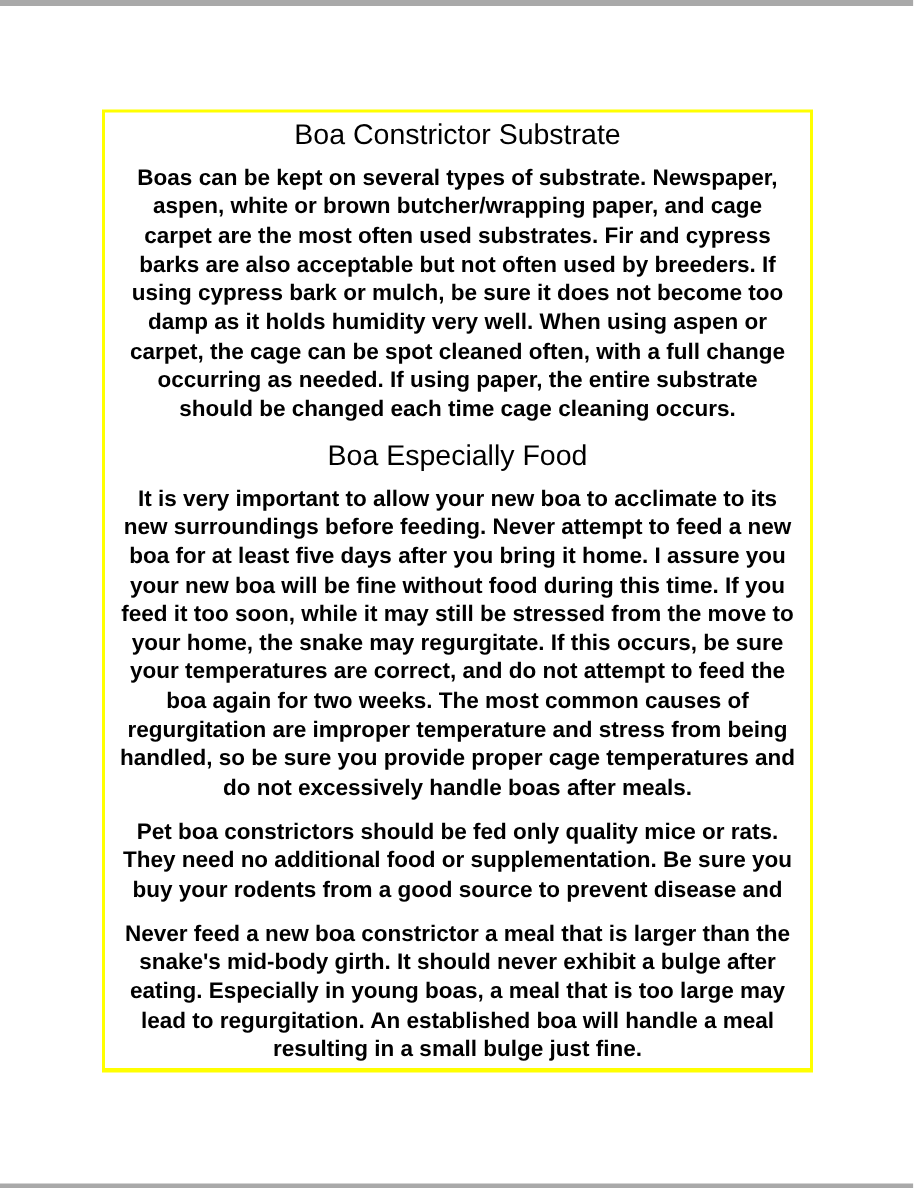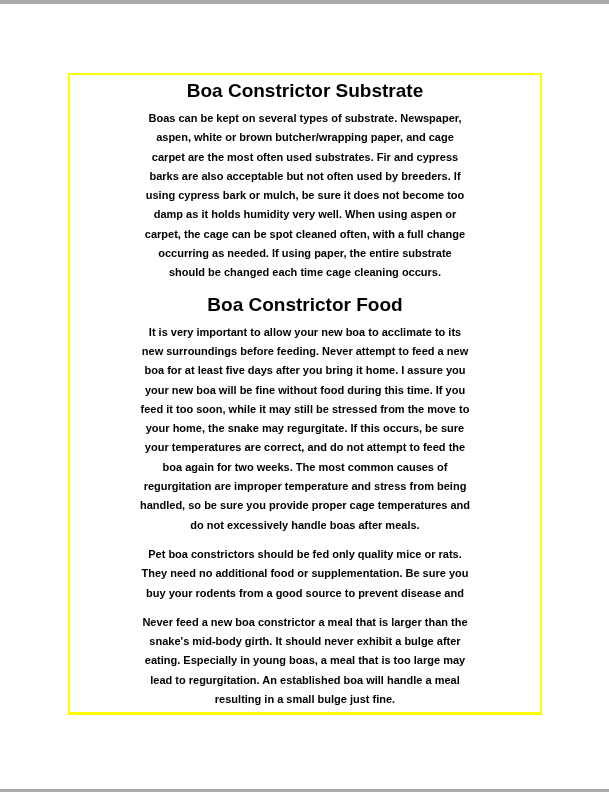--- a/index.html
+++ b/index.html
@@ -38,25 +38,25 @@
     box-sizing: border-box;
     border: 2px solid var(--box-border);
     border-bottom-width: 3px;
     background: var(--bg);
     padding: 2px 5px 3px;
     text-align: center;
   }
   .doc-heading {
     font-size: 19px;
     line-height: 23px;
-    font-weight: 700;
+    font-weight: 400;
     margin: 2px 0 7px;
   }
   .doc-para {
-    font-size: 11px;
+    font-size: 15px;
     line-height: 19.3px;
     font-weight: 700;
     margin: 0 0 10px;
     white-space: pre;
   }
   .doc-para:last-child { margin-bottom: 0; }
 </style>
 </head>
 <body>
 
@@ -69,21 +69,21 @@
     <p class="doc-para">Boas can be kept on several types of substrate. Newspaper,
 aspen, white or brown butcher/wrapping paper, and cage
 carpet are the most often used substrates. Fir and cypress
 barks are also acceptable but not often used by breeders. If
 using cypress bark or mulch, be sure it does not become too
 damp as it holds humidity very well. When using aspen or
 carpet, the cage can be spot cleaned often, with a full change
 occurring as needed. If using paper, the entire substrate
 should be changed each time cage cleaning occurs.</p>
 
-    <h1 class="doc-heading">Boa Constrictor Food</h1>
+    <h1 class="doc-heading">Boa Especially Food</h1>
 
     <p class="doc-para">It is very important to allow your new boa to acclimate to its
 new surroundings before feeding. Never attempt to feed a new
 boa for at least five days after you bring it home. I assure you
 your new boa will be fine without food during this time. If you
 feed it too soon, while it may still be stressed from the move to
 your home, the snake may regurgitate. If this occurs, be sure
 your temperatures are correct, and do not attempt to feed the
 boa again for two weeks. The most common causes of
 regurgitation are improper temperature and stress from being

